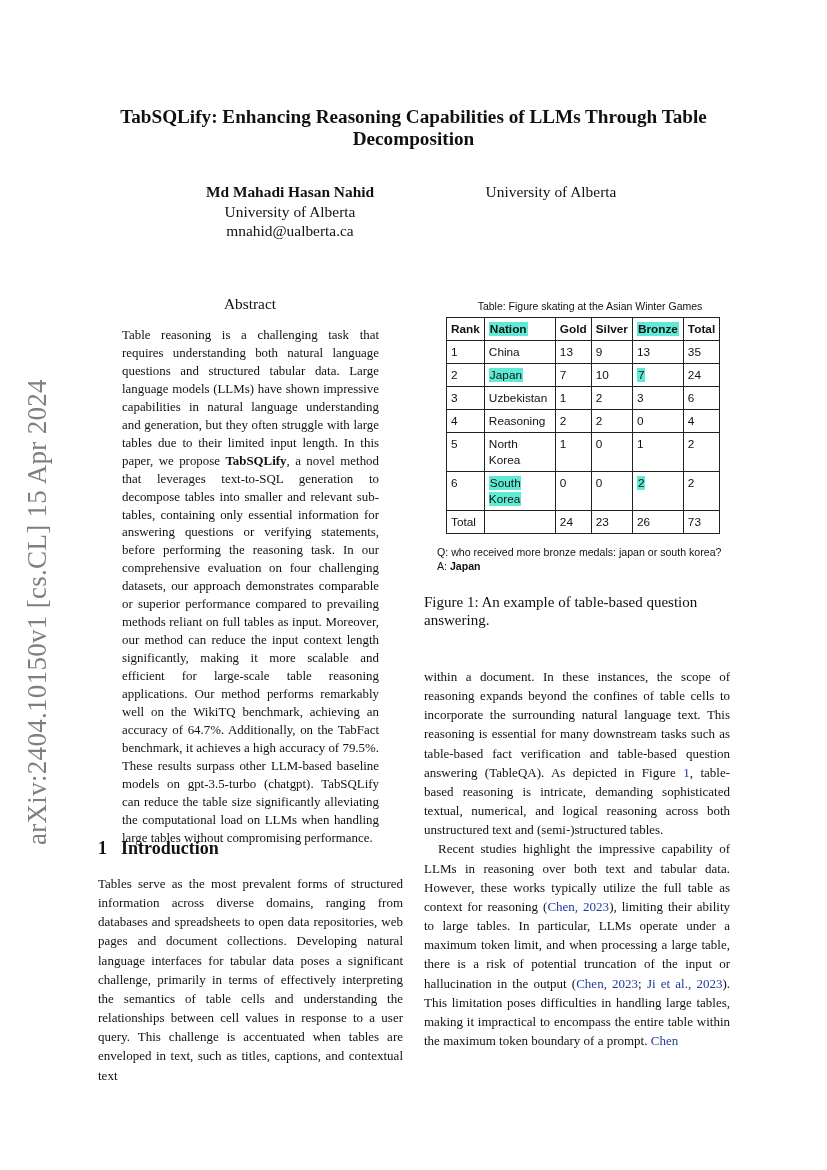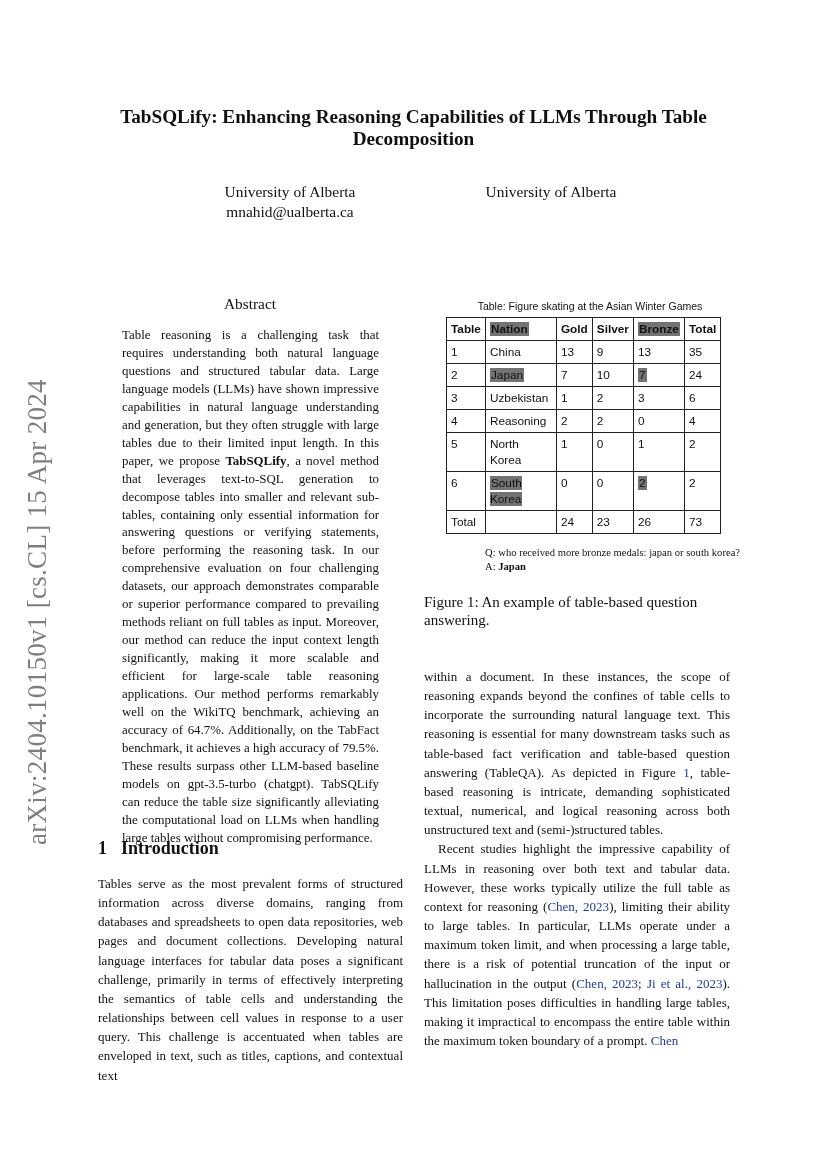--- a/index.html
+++ b/index.html
@@ -17,52 +17,53 @@
   .col-text { font-size: 13px; line-height: 19.15px; text-align: justify; hyphens: auto; margin-top: 8px; }
   .intro { position: absolute; left: 98px; top: 866px; width: 305px; }
   .right-text { position: absolute; left: 424px; top: 659px; width: 306px; }
   .right-text p { margin: 0; }
   .right-text p.ind { text-indent: 14px; }
   .cite { color: #1f3b99; }
   .fig-title { position: absolute; left: 440px; top: 300px; width: 300px; text-align: center; font-family: "Liberation Sans", sans-serif; font-size: 10.5px; }
   table.fig { position: absolute; left: 446px; top: 317px; border-collapse: collapse; font-family: "Liberation Sans", sans-serif; font-size: 11.8px; }
   table.fig td, table.fig th { border: 1px solid #222; padding: 3px 4px; vertical-align: top; text-align: left; line-height: 16px; }
   table.fig th { font-weight: bold; }
-  .hl { background: #737373; padding: 0 1px; }
-  .qa { position: absolute; left: 437px; top: 546px; font-family: Liberation Serif, serif; font-size: 10.6px; line-height: 13.5px; margin-left: 48px; }
+  .hl { background: #5eead4; padding: 0 1px; }
+  .qa { position: absolute; left: 437px; top: 546px; font-family: Liberation Sans, sans-serif; font-size: 10.6px; line-height: 13.5px; }
   .qa .ans { font-weight: bold; }
   .caption { position: absolute; left: 424px; top: 594px; width: 306px; font-size: 15px; line-height: 17.5px; }
 </style>
 </head>
 <body>
 
 <div class="arxiv">arXiv:2404.10150v1  [cs.CL]  15 Apr 2024</div>
 
 <div class="title">TabSQLify: Enhancing Reasoning Capabilities of LLMs Through Table Decomposition</div>
 
 <div class="author a1">
+  <div class="name">Md Mahadi Hasan Nahid</div>
   <div>University of Alberta</div>
   <div>mnahid@ualberta.ca</div>
 </div>
 <div class="author a2">
   <div>University of Alberta</div>
 </div>
 
 <div class="abs-head">Abstract</div>
 <div class="abs-body"><span>Table reasoning is a challenging task that requires understanding both natural language questions and structured tabular data. Large language models (LLMs) have shown impressive capabilities in natural language understanding and generation, but they often struggle with large tables due to their limited input length. In this paper, we propose </span><b>TabSQLify</b><span>, a novel method that leverages text-to-SQL generation to decompose tables into smaller and relevant sub-tables, containing only essential information for answering questions or verifying statements, before performing the reasoning task. In our comprehensive evaluation on four challenging datasets, our approach demonstrates comparable or superior performance compared to prevailing methods reliant on full tables as input. Moreover, our method can reduce the input context length significantly, making it more scalable and efficient for large-scale table reasoning applications. Our method performs remarkably well on the WikiTQ benchmark, achieving an accuracy of 64.7%. Additionally, on the TabFact benchmark, it achieves a high accuracy of 79.5%. These results surpass other LLM-based baseline models on gpt-3.5-turbo (chatgpt). TabSQLify can reduce the table size significantly alleviating the computational load on LLMs when handling large tables without compromising performance.</span></div>
 
 <div class="sec-head"><span class="num">1</span><span>Introduction</span></div>
 <div class="intro col-text">Tables serve as the most prevalent forms of structured information across diverse domains, ranging from databases and spreadsheets to open data repositories, web pages and document collections. Developing natural language interfaces for tabular data poses a significant challenge, primarily in terms of effectively interpreting the semantics of table cells and understanding the relationships between cell values in response to a user query. This challenge is accentuated when tables are enveloped in text, such as titles, captions, and contextual text</div>
 
 <div class="fig-title">Table: Figure skating at the Asian Winter Games</div>
 
 <table class="fig">
   <thead>
     <tr>
-      <th><span>Table</span></th>
+      <th><span>Rank</span></th>
       <th><span class="hl">Nation</span></th>
       <th><span>Gold</span></th>
       <th><span>Silver</span></th>
       <th><span class="hl">Bronze</span></th>
       <th><span>Total</span></th>
     </tr>
   </thead>
   <tbody id="fig-body">
       <tr>
         <td><span>1</span></td>

